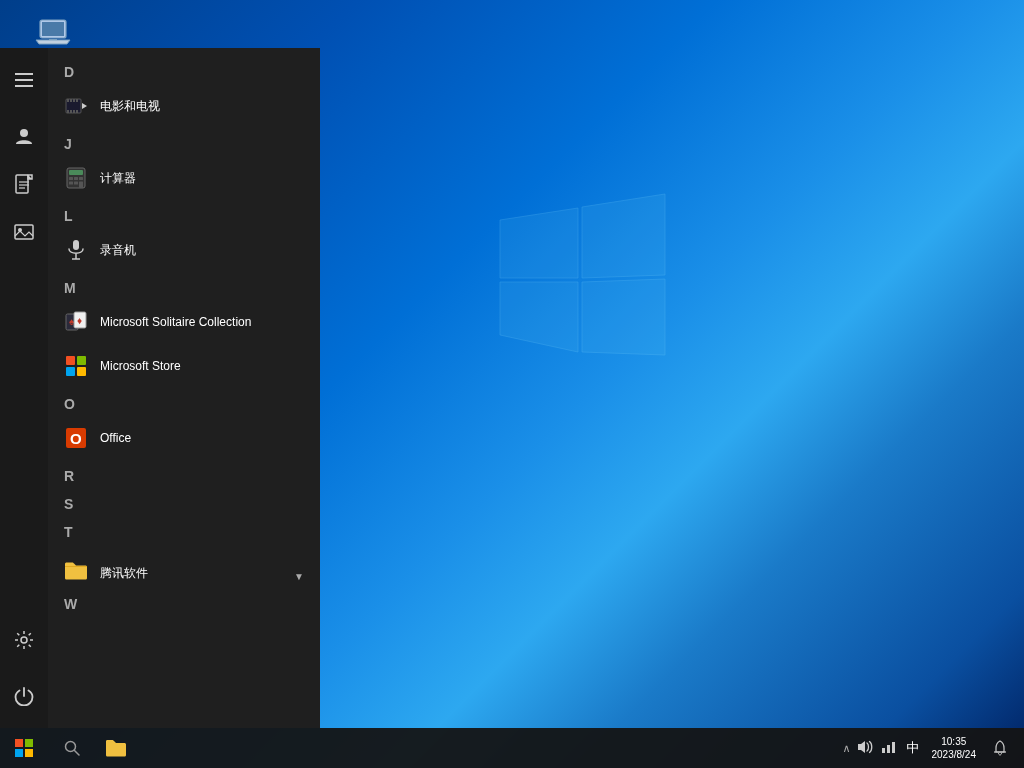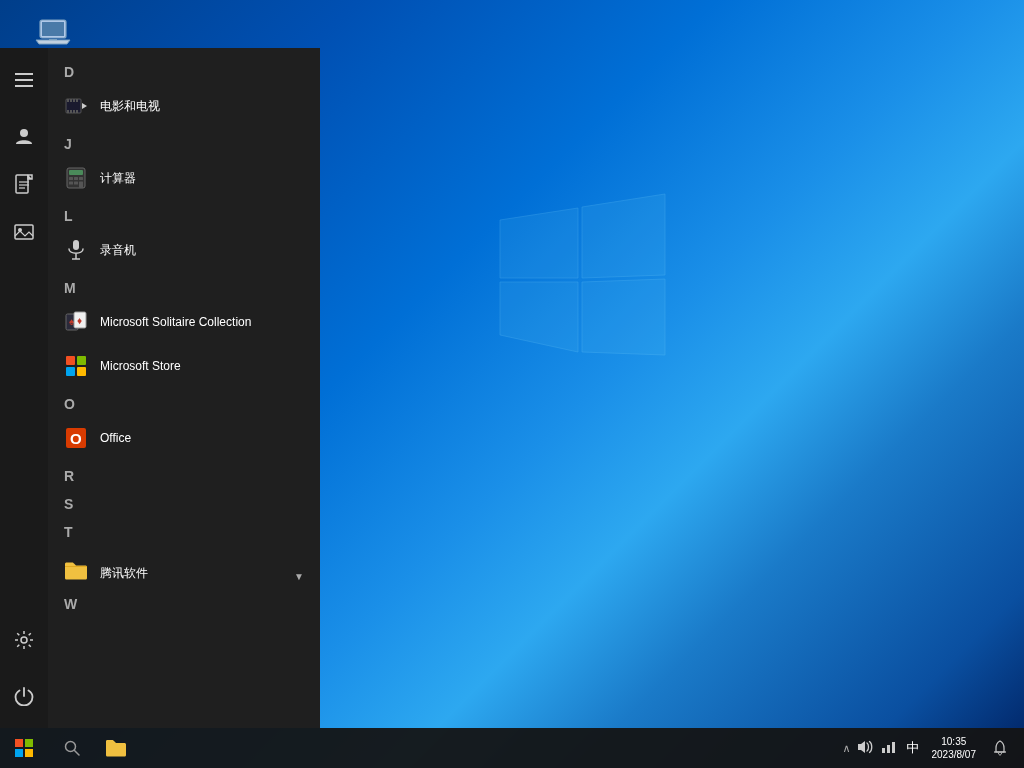--- a/index.html
+++ b/index.html
@@ -481,21 +481,21 @@
           <rect x="1" y="8" width="3" height="5" fill="#ccc"></rect>
           <rect x="6" y="5" width="3" height="8" fill="#ccc"></rect>
           <rect x="11" y="2" width="3" height="11" fill="#ccc"></rect>
         </svg>
       </div>
 
       <div class="taskbar-tray-icon" style="color: white; font-size: 13px; padding: 0 4px;">中</div>
 
       <div class="taskbar-clock">
         <span>10:35</span>
-        <span>2023/8/07</span>
+        <span>2023/8/24</span>
       </div>
 
       <div class="taskbar-notification">
         <svg width="14" height="16" viewBox="0 0 14 16" fill="none">
           <path d="M7 1 C7 1 3 3 3 8 L3 12 L11 12 L11 8 C11 3 7 1 7 1 Z" stroke="#ccc" stroke-width="1.2" fill="none"></path>
           <line x1="1" y1="12" x2="13" y2="12" stroke="#ccc" stroke-width="1.2"></line>
           <path d="M5.5 13 C5.5 14.1 6.2 15 7 15 C7.8 15 8.5 14.1 8.5 13" stroke="#ccc" stroke-width="1" fill="none"></path>
         </svg>
       </div>
     </div>

